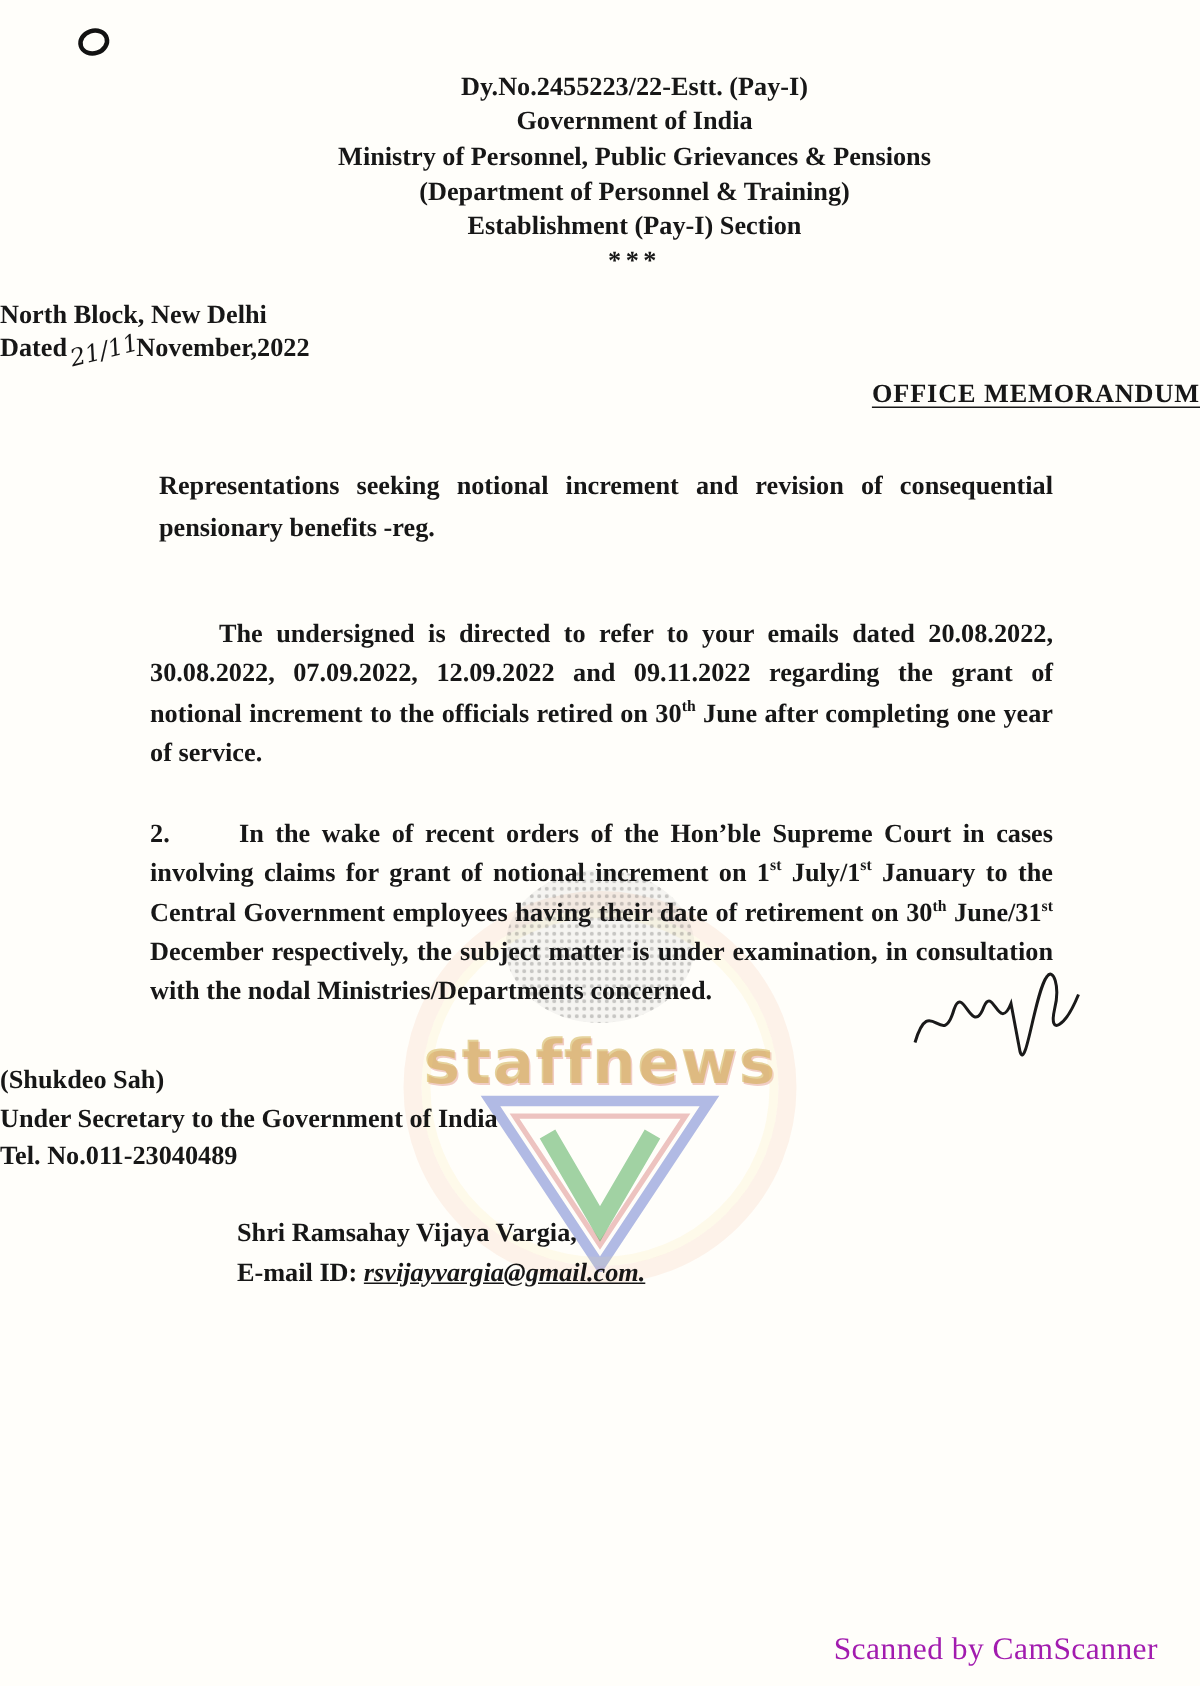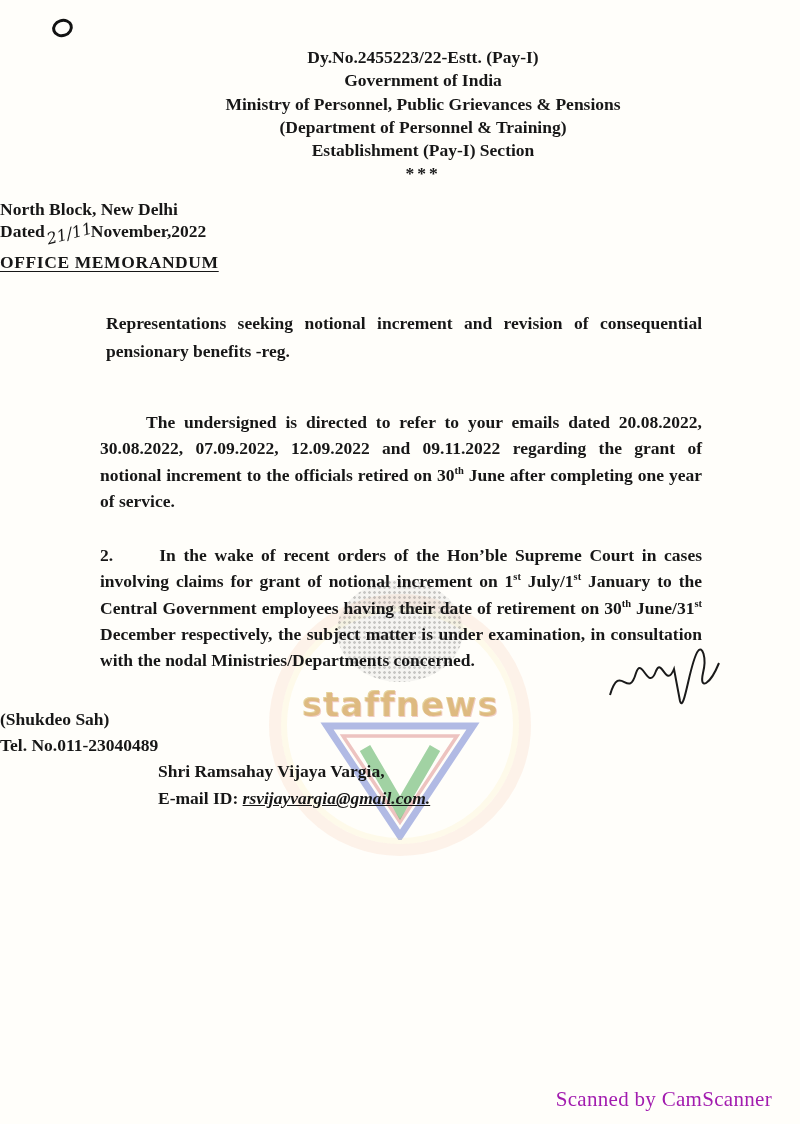--- a/index.html
+++ b/index.html
@@ -31,21 +31,21 @@
   .dateline { text-align:left; padding-right:48px; font-size:17.5px; line-height:1.3; margin-top:12px; }
   .handwritten {
     display:inline-block;
     font-style:italic; font-weight:400;
     font-family:"DejaVu Serif", serif;
     font-size:16px;
     transform:rotate(-14deg) translateY(2px);
     margin:0 -1px 0 1px;
   }
 
-  .om-title { text-align:left; font-size:17.5px; margin-top:9px; }
+  .om-title { text-align:right; font-size:17.5px; margin-top:9px; }
   .om-title span { text-decoration:underline; text-underline-offset:3px; letter-spacing:0.6px; }
 
   .subject-row { display:flex; margin:36px 98px 0 106px; font-size:17.5px; line-height:1.6; }
   .subject-label { flex:0 0 80px; }
   .subject-text { flex:1; text-align:justify; }
 
   .para {
     margin:28px 98px 0 100px;
     font-size:17.5px; line-height:1.5;
     text-align:justify;
@@ -55,21 +55,21 @@
 
   .sig-block {
     position:relative;
     margin-top:34px;
     padding-right:92px;
     font-size:17.5px; line-height:1.45;
   }
   .sig-scribble { position:absolute; right:78px; top:-64px; }
 
   .to-block { margin:54px 0 0 106px; font-size:17.5px; }
-  .addr-block { margin:0 0 0 158px; font-size:17.5px; line-height:1.55; }
+  .addr-block { margin:24px 0 0 158px; font-size:17.5px; line-height:1.55; }
   .email-val { text-decoration:underline;font-style:italic; }
 
   .scan-credit {
     position:absolute; right:28px; bottom:12px;
     font-size:21px; font-weight:400;
     color:#a21caf; letter-spacing:0.3px;
     z-index:1;
   }
 
   
@@ -90,21 +90,21 @@
     width:126px; height:102px; margin:0 auto;
     border-radius:50%;
     background-color:rgba(150,150,150,0.16);
     background-image:radial-gradient(rgba(85,85,85,0.5) 1px, rgba(0,0,0,0) 1.6px);
     background-size:5px 5px;
     opacity:0.6;
   }
   .wm-text {
     margin-top:2px;
     font-family:"DejaVu Sans", sans-serif;
-    font-size:34px; font-weight:700; letter-spacing:1px;
+    font-size:41px; font-weight:700; letter-spacing:1px;
     color:rgba(203,168,62,0.5);
     text-shadow:1px 1px 0 rgba(200,60,40,0.25);
   }
   .wm-tri { margin-top:-2px; }
 </style>
 </head>
 <body>
 
 <div class="page">
 
@@ -153,20 +153,21 @@
 
     <p class="para"><span>2.&nbsp;&nbsp;&nbsp;&nbsp;&nbsp;&nbsp;In the wake of recent orders of the Hon’ble Supreme Court in cases involving claims for grant of notional increment on 1</span><sup>st</sup><span> July/1</span><sup>st</sup><span> January to the Central Government employees having their date of retirement on 30</span><sup>th</sup><span> June/31</span><sup>st</sup><span> December respectively, the subject matter is under examination, in consultation with the nodal Ministries/Departments concerned.</span></p>
 
     <div class="sig-block">
       <div class="sig-scribble">
         <svg width="120" height="72" viewBox="0 0 120 72">
           <path d="M8 52 C 18 18, 26 58, 34 30 C 40 12, 46 50, 54 28 C 60 14, 64 46, 72 26 L 78 58 C 82 72, 88 18, 96 8 C 100 2, 105 14, 101 30 C 97 48, 108 42, 117 20" fill="none" stroke="#1a1a1a" stroke-width="2"></path>
         </svg>
       </div>
       <div>(Shukdeo Sah)</div>
+      <div>Under Secretary to the Government of India</div>
       <div>Tel. No.011-23040489</div>
     </div>
 
 
     <div class="addr-block">
       <div>Shri Ramsahay Vijaya Vargia,</div>
       <div>
         <span>E-mail ID: </span><span class="email-val">rsvijayvargia@gmail.com.</span>
       </div>
     </div>

